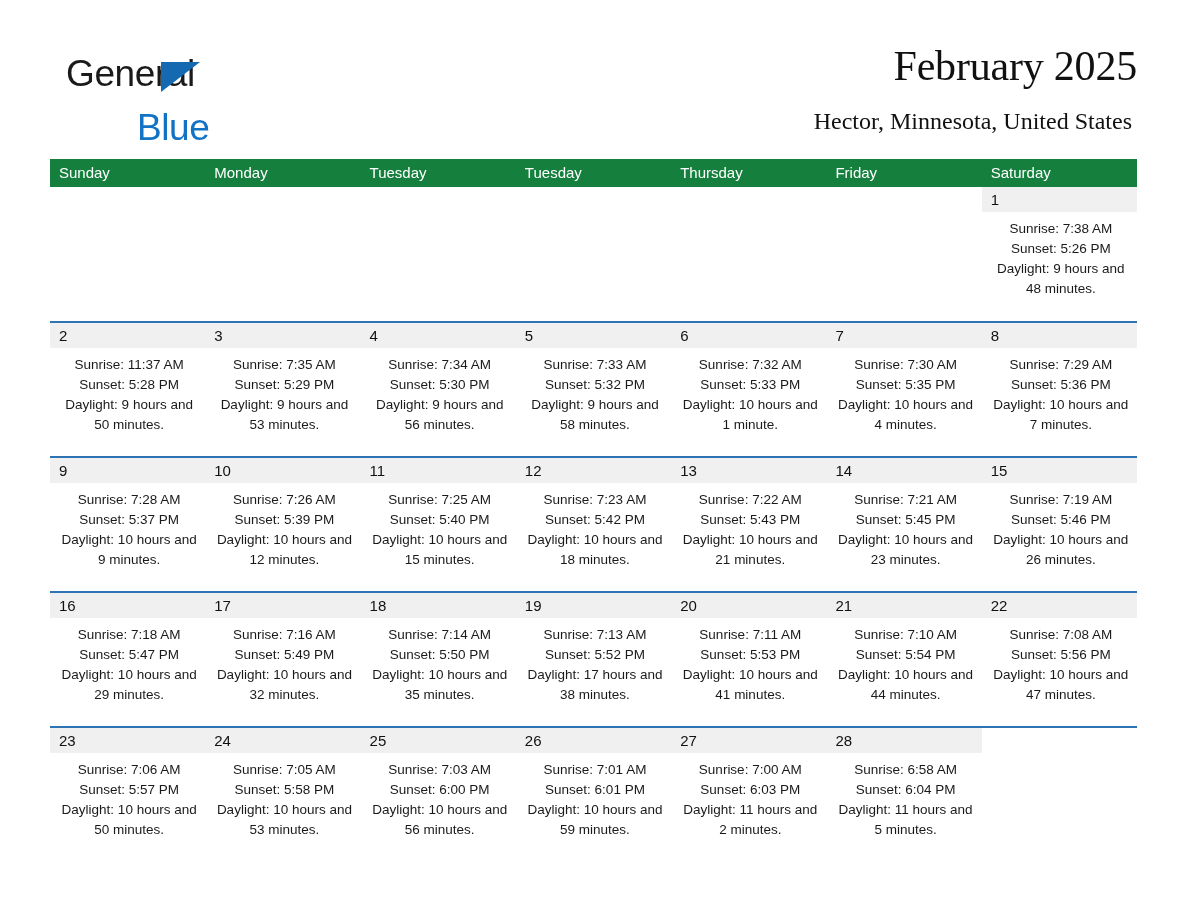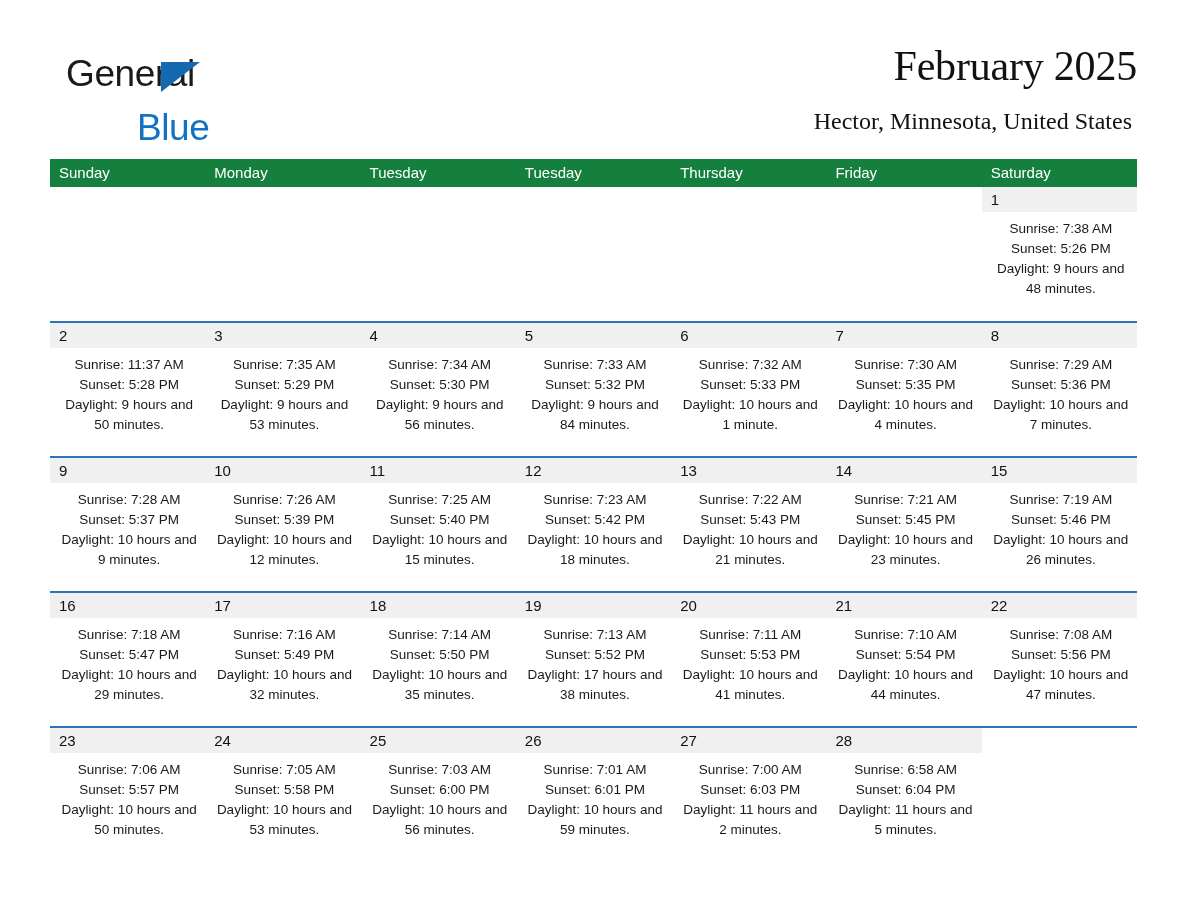--- a/index.html
+++ b/index.html
@@ -240,21 +240,21 @@
               <div class="cell-line">Sunrise: 7:34 AM</div>
               <div class="cell-line">Sunset: 5:30 PM</div>
               <div class="cell-line wrap">Daylight: 9 hours and 56 minutes.</div>
             </div>
           </td>
           <td>
             <div class="daynum-band"><span class="daynum">5</span></div>
             <div class="cell-body">
               <div class="cell-line">Sunrise: 7:33 AM</div>
               <div class="cell-line">Sunset: 5:32 PM</div>
-              <div class="cell-line wrap">Daylight: 9 hours and 84 minutes.</div>
+              <div class="cell-line wrap">Daylight: 9 hours and 58 minutes.</div>
             </div>
           </td>
           <td>
             <div class="daynum-band"><span class="daynum">6</span></div>
             <div class="cell-body">
               <div class="cell-line">Sunrise: 7:32 AM</div>
               <div class="cell-line">Sunset: 5:33 PM</div>
               <div class="cell-line wrap">Daylight: 10 hours and 1 minute.</div>
             </div>
           </td>

